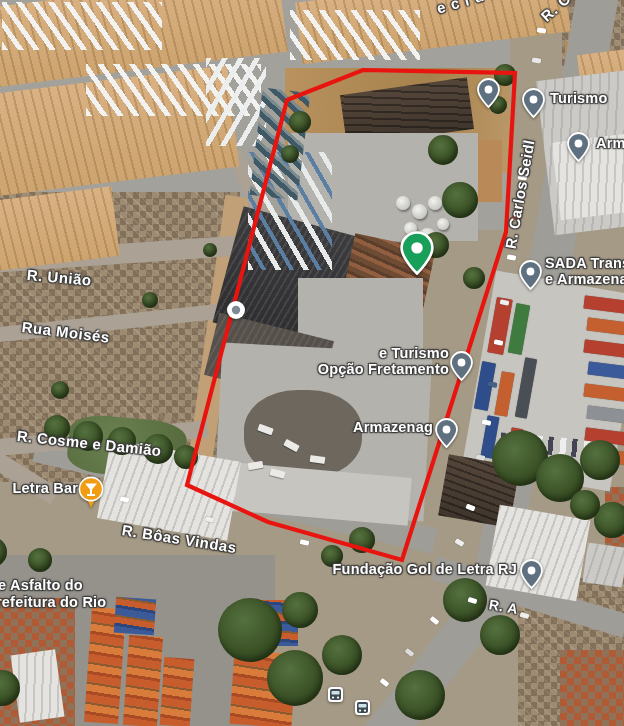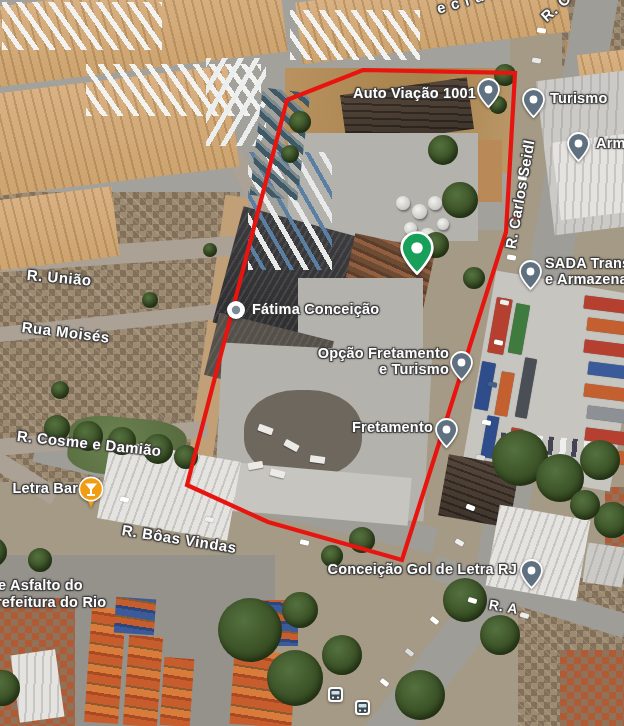--- a/index.html
+++ b/index.html
@@ -209,23 +209,20 @@
       <div class="maplabel street" style="left: 122px; top: 521px; font-size: 15px; letter-spacing: 0.5px; transform: rotate(9deg); transform-origin: 0px 50%;">R. Bôas Vindas</div>
       <div class="maplabel street" style="left: -2px; top: 577px; font-size: 14.5px; letter-spacing: 0.2px; transform: rotate(0deg); transform-origin: 0px 50%;">e Asfalto do</div>
       <div class="maplabel street" style="left: -4px; top: 594px; font-size: 14.5px; letter-spacing: 0.2px; transform: rotate(0deg); transform-origin: 0px 50%;">refeitura do Rio</div>
       <div class="maplabel street" style="left: 489px; top: 596px; font-size: 14px; letter-spacing: 0.5px; transform: rotate(10deg); transform-origin: 0px 50%;">R. A</div>
     </div>
   <div class="layer" id="markers">
       <div class="marker" style="left: 476.5px; top: 77.5px;"><svg width="23" height="30" viewBox="0 0 23 30">
           <path d="M11.5 1C5.7 1 1 5.7 1 11.5c0 7.4 10.5 17.5 10.5 17.5S22 18.9 22 11.5C22 5.7 17.3 1 11.5 1z" fill="#5f7180" stroke="#ffffff" stroke-width="1.8"></path>
           <circle cx="11.5" cy="11.5" r="3.9" fill="#ffffff"></circle>
         </svg></div>
-      <div class="maplabel poi-label" style="right: 148px; text-align: right; top: 86px;">
-        <div>Auto Viação 1001</div>
-      </div>
       <div class="marker" style="left: 521.5px; top: 87.5px;"><svg width="23" height="30" viewBox="0 0 23 30">
           <path d="M11.5 1C5.7 1 1 5.7 1 11.5c0 7.4 10.5 17.5 10.5 17.5S22 18.9 22 11.5C22 5.7 17.3 1 11.5 1z" fill="#5f7180" stroke="#ffffff" stroke-width="1.8"></path>
           <circle cx="11.5" cy="11.5" r="3.9" fill="#ffffff"></circle>
         </svg></div>
       <div class="maplabel poi-label" style="left: 550px; top: 91px;">
         <div>Turismo</div>
       </div>
       <div class="marker" style="left: 566.5px; top: 131.5px;"><svg width="23" height="30" viewBox="0 0 23 30">
           <path d="M11.5 1C5.7 1 1 5.7 1 11.5c0 7.4 10.5 17.5 10.5 17.5S22 18.9 22 11.5C22 5.7 17.3 1 11.5 1z" fill="#5f7180" stroke="#ffffff" stroke-width="1.8"></path>
           <circle cx="11.5" cy="11.5" r="3.9" fill="#ffffff"></circle>
@@ -238,44 +235,41 @@
           <circle cx="11.5" cy="11.5" r="3.9" fill="#ffffff"></circle>
         </svg></div>
       <div class="maplabel poi-label" style="left: 545px; top: 256px;">
         <div>SADA Transp</div>
         <div>e Armazenag</div>
       </div>
       <div class="marker" style="left: 226px; top: 300px;"><svg width="20" height="20" viewBox="0 0 20 20">
           <circle cx="10" cy="10" r="9" fill="#ffffff"></circle>
           <circle cx="10" cy="10" r="4.2" fill="#7b8a94"></circle>
         </svg></div>
-      <div class="maplabel poi-label" style="left: 252px; top: 302px;">
-        <div>Fátima Conceição</div>
-      </div>
       <div class="marker" style="left: 449.5px; top: 350.5px;"><svg width="23" height="30" viewBox="0 0 23 30">
           <path d="M11.5 1C5.7 1 1 5.7 1 11.5c0 7.4 10.5 17.5 10.5 17.5S22 18.9 22 11.5C22 5.7 17.3 1 11.5 1z" fill="#5f7180" stroke="#ffffff" stroke-width="1.8"></path>
           <circle cx="11.5" cy="11.5" r="3.9" fill="#ffffff"></circle>
         </svg></div>
       <div class="maplabel poi-label" style="right: 175px; text-align: right; top: 346px;">
+        <div>e Turismo</div>
         <div>Opção Fretamento</div>
-        <div>e Turismo</div>
       </div>
       <div class="marker" style="left: 434.5px; top: 417.5px;"><svg width="23" height="30" viewBox="0 0 23 30">
           <path d="M11.5 1C5.7 1 1 5.7 1 11.5c0 7.4 10.5 17.5 10.5 17.5S22 18.9 22 11.5C22 5.7 17.3 1 11.5 1z" fill="#5f7180" stroke="#ffffff" stroke-width="1.8"></path>
           <circle cx="11.5" cy="11.5" r="3.9" fill="#ffffff"></circle>
         </svg></div>
       <div class="maplabel poi-label" style="right: 191px; text-align: right; top: 420px;">
-        <div>Fretamento</div>
+        <div>Armazenag</div>
       </div>
       <div class="marker" style="left: 519.5px; top: 558.5px;"><svg width="23" height="30" viewBox="0 0 23 30">
           <path d="M11.5 1C5.7 1 1 5.7 1 11.5c0 7.4 10.5 17.5 10.5 17.5S22 18.9 22 11.5C22 5.7 17.3 1 11.5 1z" fill="#5f7180" stroke="#ffffff" stroke-width="1.8"></path>
           <circle cx="11.5" cy="11.5" r="3.9" fill="#ffffff"></circle>
         </svg></div>
       <div class="maplabel poi-label" style="right: 107px; text-align: right; top: 562px;">
-        <div>Conceição Gol de Letra RJ</div>
+        <div>Fundação Gol de Letra RJ</div>
       </div>
       <div class="marker" style="left: 78px; top: 476px;"><svg width="26" height="33" viewBox="0 0 26 33">
           <path d="M9 23 L13 32 L17 23 z" fill="#f09d13"></path>
           <circle cx="13" cy="13" r="11.6" fill="#f09d13" stroke="#ffffff" stroke-width="1.6"></circle>
           <path d="M7 7.5 h12 l-5 6 v4.5 h3 v2 H9 v-2 h3 v-4.5 z" fill="#ffffff"></path>
         </svg></div>
       <div class="maplabel poi-label" style="right: 546px; text-align: right; top: 481px;">
         <div>Letra Bar</div>
       </div>
       <div class="marker" style="left: 400px; top: 231px;"><svg width="34" height="44" viewBox="0 0 23 30">

